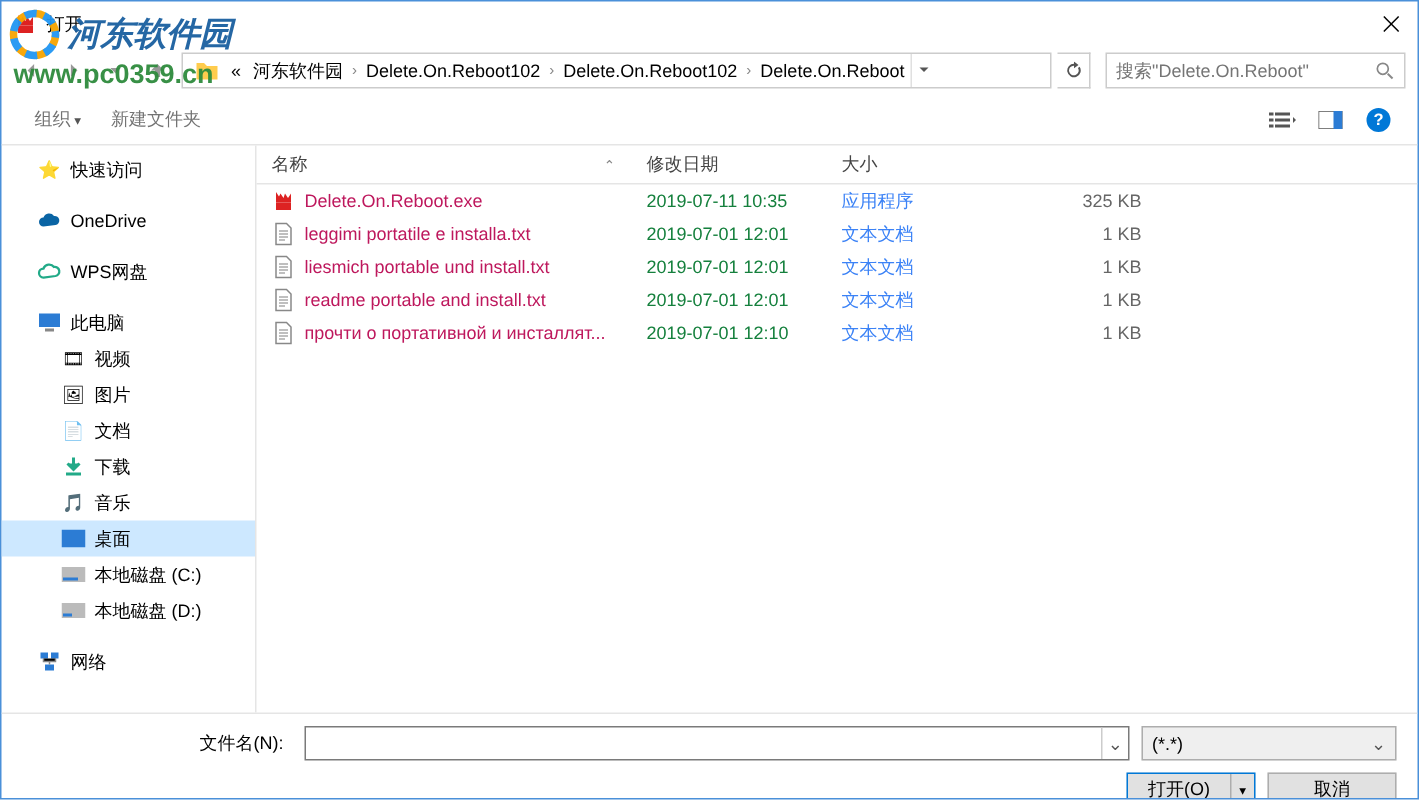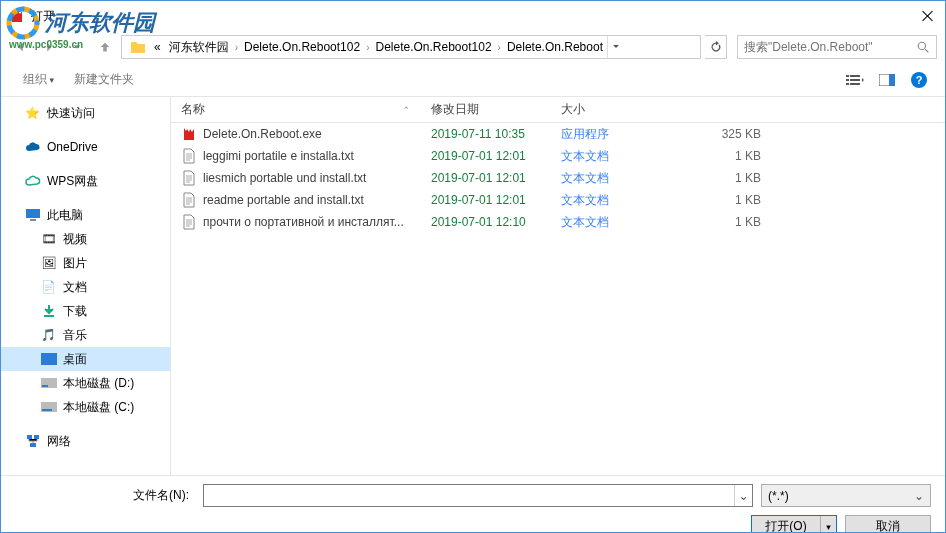--- a/index.html
+++ b/index.html
@@ -9,21 +9,21 @@
 .titlebar .icon { width: 16px; height: 16px; margin-right: 6px; }
 .titlebar .title { font-size: 12px; color: #000; }
 .titlebar .close { position: absolute; right: 8px; top: 6px; width: 18px; height: 18px; cursor: pointer; }
 .titlebar .close::before, .titlebar .close::after { content:''; position:absolute; left:8px; top:2px; width:1px; height:14px; background:#000; }
 .titlebar .close::before { transform: rotate(45deg); }
 .titlebar .close::after { transform: rotate(-45deg); }
 
 .watermark { position: absolute; top: 4px; left: 4px; z-index: 5; pointer-events: none; opacity: 0.95; }
 .watermark .wm-logo { display:flex; align-items:center; }
 .watermark .wm-text { font-size: 22px; font-weight: bold; color: #1a5fa0; font-style: italic; margin-left: 4px; }
-.watermark .wm-url { font-size: 10px; color: #2e8b3d; font-weight: bold; margin-top: -2px; margin-left: 4px; }
+.watermark .wm-url { font-size: 18px; color: #2e8b3d; font-weight: bold; margin-top: -2px; margin-left: 4px; }
 
 .navrow { height: 32px; display:flex; align-items:center; padding: 0 8px; gap: 4px; }
 .navbtn { width: 24px; height: 24px; border-radius: 3px; display:flex; align-items:center; justify-content:center; color:#999; }
 .navbtn svg { width:14px; height:14px; fill:#999; }
 .crumbbox { flex:1; height:24px; border:1px solid #ccc; display:flex; align-items:center; padding: 0 4px; background:#fff; }
 .crumbbox .folder-icon { width:16px; height:14px; margin: 0 4px; }
 .crumbbox .crumb { padding: 0 4px; color:#000; white-space:nowrap; }
 .crumbbox .sep { color:#888; padding: 0 2px; font-size:10px; }
 .crumbdrop { width:18px; height:22px; border-left:1px solid #e0e0e0; display:flex; align-items:center; justify-content:center; }
 .refresh { width:22px; height:24px; border:1px solid #ccc; border-left:none; display:flex; align-items:center; justify-content:center; }
@@ -49,21 +49,21 @@
 .filepane { flex:1; }
 .colheader { height:26px; border-bottom:1px solid #e5e5e5; display:flex; align-items:center; }
 .colheader .col { padding: 0 10px; color:#444; border-right:1px solid transparent; display:flex; align-items:center; height:100%;gap:28px; }
 .col-name { width:250px; }
 .col-date { width:130px; }
 .col-type { width:100px; }
 .col-size { width:120px; text-align:right; justify-content:flex-start; }
 .sorticon { margin-left:auto; color:#888; font-size:9px; }
 
 .filerow { height:22px; display:flex; align-items:center; }
-.filerow .cell { padding: 0 10px; color:#404040; white-space:nowrap; overflow:hidden; text-overflow:ellipsis; }
+.filerow .cell { padding: 0 10px; color:#be185d; white-space:nowrap; overflow:hidden; text-overflow:ellipsis; }
 .filerow .c-name { width:250px; display:flex; align-items:center; gap:6px; }
 .filerow .c-date { width:130px; color:#15803d; }
 .filerow .c-type { width:100px; color:#3b82f6; }
 .filerow .c-size { width:120px; text-align:right; color:#666; }
 .fileico { width:16px; height:16px; flex-shrink:0; }
 
 .bottombar { border-top:1px solid #e5e5e5; padding: 8px 14px; }
 .filerow-input { display:flex; align-items:center; gap:8px; margin-bottom:8px; }
 .filerow-input .lbl { width:180px; text-align:right; padding-right:6px; }
 .filerow-input .combo { flex:1; height:23px; border:1px solid #7a7a7a; display:flex; align-items:center; }
@@ -250,33 +250,33 @@
           <svg width="16" height="12" viewBox="0 0 16 12">
             <rect width="16" height="12" fill="#2c7cd4"></rect>
           </svg>
         </span>
         <span class="lbl">桌面</span>
       </div>
     <div class="sbitem sub">
         <span class="ico">
           <svg width="16" height="10" viewBox="0 0 16 10">
             <rect width="16" height="10" fill="#bbb"></rect>
-            <rect x="1" y="7" width="6" height="2" fill="#2c7cd4"></rect>
-          </svg>
-        </span>
-        <span class="lbl">本地磁盘 (D:)</span>
+            <rect x="1" y="7" width="10" height="2" fill="#2c7cd4"></rect>
+          </svg>
+        </span>
+        <span class="lbl">本地磁盘 (C:)</span>
       </div>
     <div class="sbitem sub">
         <span class="ico">
           <svg width="16" height="10" viewBox="0 0 16 10">
             <rect width="16" height="10" fill="#bbb"></rect>
-            <rect x="1" y="7" width="10" height="2" fill="#2c7cd4"></rect>
-          </svg>
-        </span>
-        <span class="lbl">本地磁盘 (C:)</span>
+            <rect x="1" y="7" width="6" height="2" fill="#2c7cd4"></rect>
+          </svg>
+        </span>
+        <span class="lbl">本地磁盘 (D:)</span>
       </div>
     <div class="sbgap"></div>
     <div class="sbitem">
         <span class="ico">
           <svg width="16" height="14" viewBox="0 0 16 14">
             <rect x="2" y="1" width="5" height="4" fill="#2c7cd4"></rect>
             <rect x="9" y="1" width="5" height="4" fill="#2c7cd4"></rect>
             <rect x="5" y="9" width="6" height="4" fill="#2c7cd4"></rect>
             <path stroke="#888" d="M4 5v2h8V5M8 7v2"></path>
           </svg>

